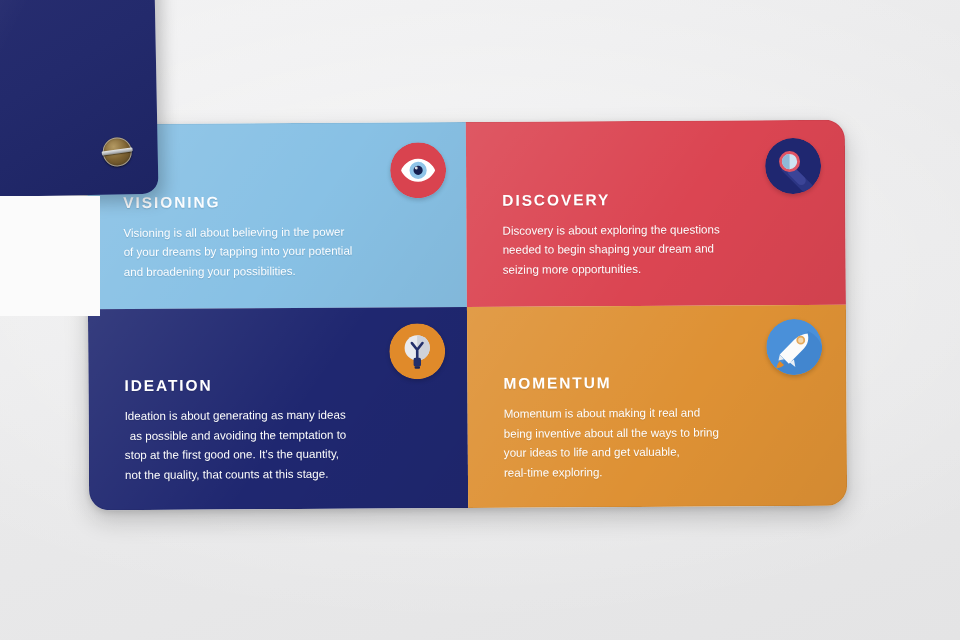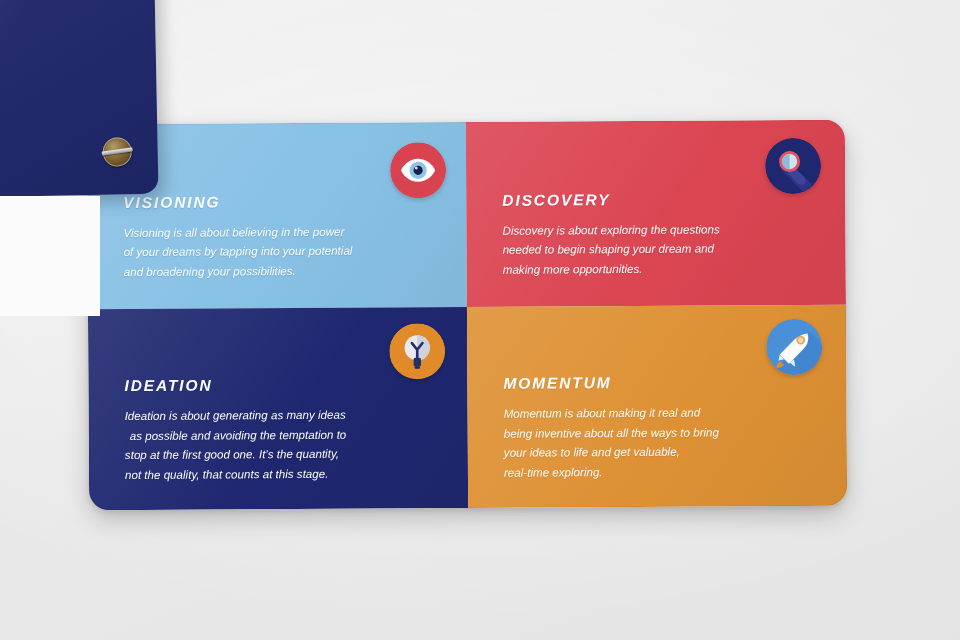--- a/index.html
+++ b/index.html
@@ -4,21 +4,21 @@
 <style>
   html,body{margin:0;padding:0;}
   body{
     width:960px;height:640px;overflow:hidden;
     background:#ececed;
     font-family:"Liberation Sans", sans-serif;
     position:relative;
   }
 
   
-  #scene{position:absolute;inset:0;background:#6d28d9;font-style:italic;}
+  #scene{position:absolute;inset:0;background:#6d28d9;}
   #scene:after{
     content:"";position:absolute;inset:0;
     background:
       radial-gradient(120% 90% at 48% 42%, rgba(255,255,255,.55) 0%, rgba(255,255,255,0) 62%),
       linear-gradient(160deg,#f2f2f3 0%,#e9e9ea 48%,#e4e4e5 100%);
     pointer-events:none;
   }
 
   
   #back-card{
@@ -156,21 +156,21 @@
           <circle cx="28" cy="28" r="28" fill="#1f2770"></circle>
           <path d="M24 24 L56 56 L40 56 L16 32 Z" fill="#2f3887" opacity=".85"></path>
           <rect x="27" y="27" width="9" height="22" rx="4.5" transform="rotate(-45 31.5 38)" fill="#3b4497"></rect>
           <circle cx="24.5" cy="23.5" r="10.5" fill="#e05564"></circle>
           <circle cx="24.5" cy="23.5" r="7.6" fill="#cfe3f1"></circle>
           <path d="M24.5 15.9a7.6 7.6 0 0 0 0 15.2z" fill="#8fb9d8"></path>
         </svg>
       </div>
       <div class="q-body">
         <h3 class="q-title">DISCOVERY</h3>
-        <p class="q-desc"><span>Discovery is about exploring the questions</span><br><span>needed to begin shaping your dream and</span><br><span>making more opportunities.</span></p>
+        <p class="q-desc"><span>Discovery is about exploring the questions</span><br><span>needed to begin shaping your dream and</span><br><span>seizing more opportunities.</span></p>
       </div>
     </div>
 
     <div class="quad q-ideation">
       <div class="tint"></div>
       <div class="badge">
         <svg viewBox="0 0 56 56" xmlns="http://www.w3.org/2000/svg">
           <circle cx="28" cy="28" r="28" fill="#e08a2a"></circle>
           <circle cx="28" cy="24.5" r="12.6" fill="#e9eaee"></circle>
           <path d="M28 11.9a12.6 12.6 0 0 1 0 25.2z" fill="#cfd2da"></path>

